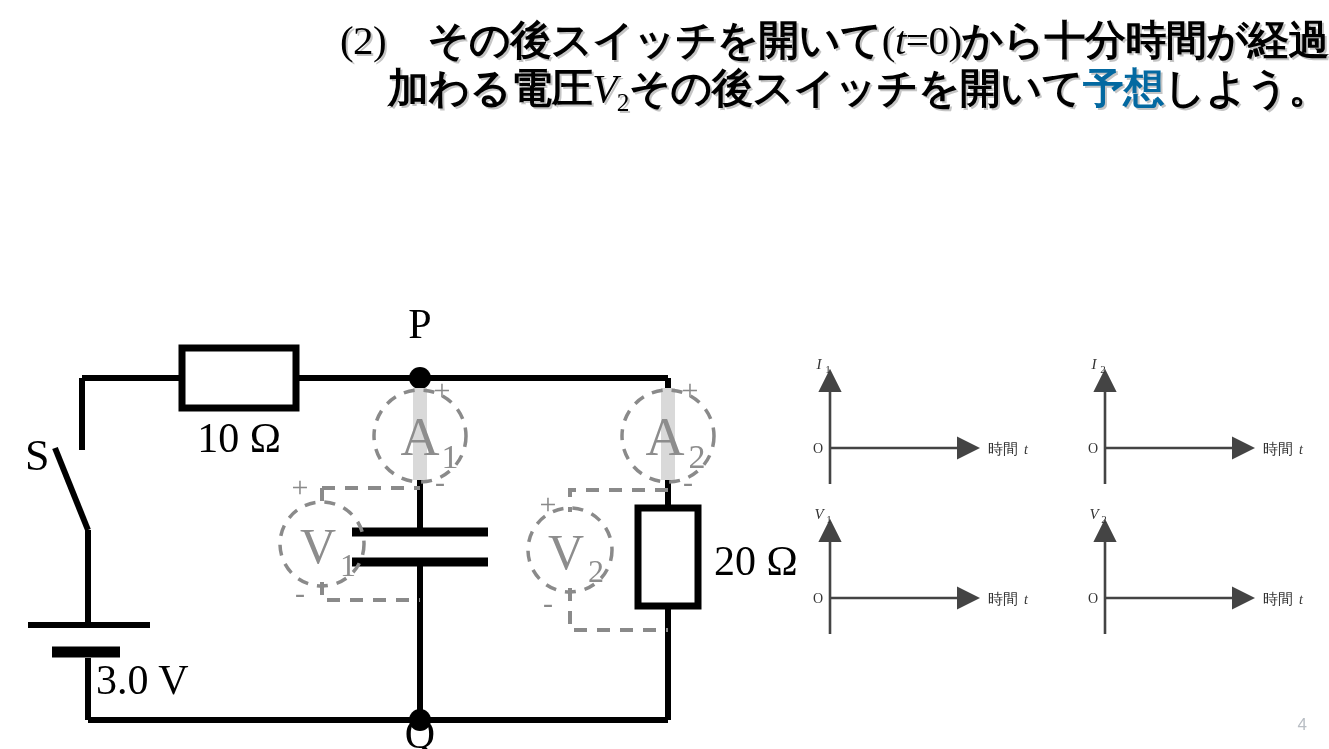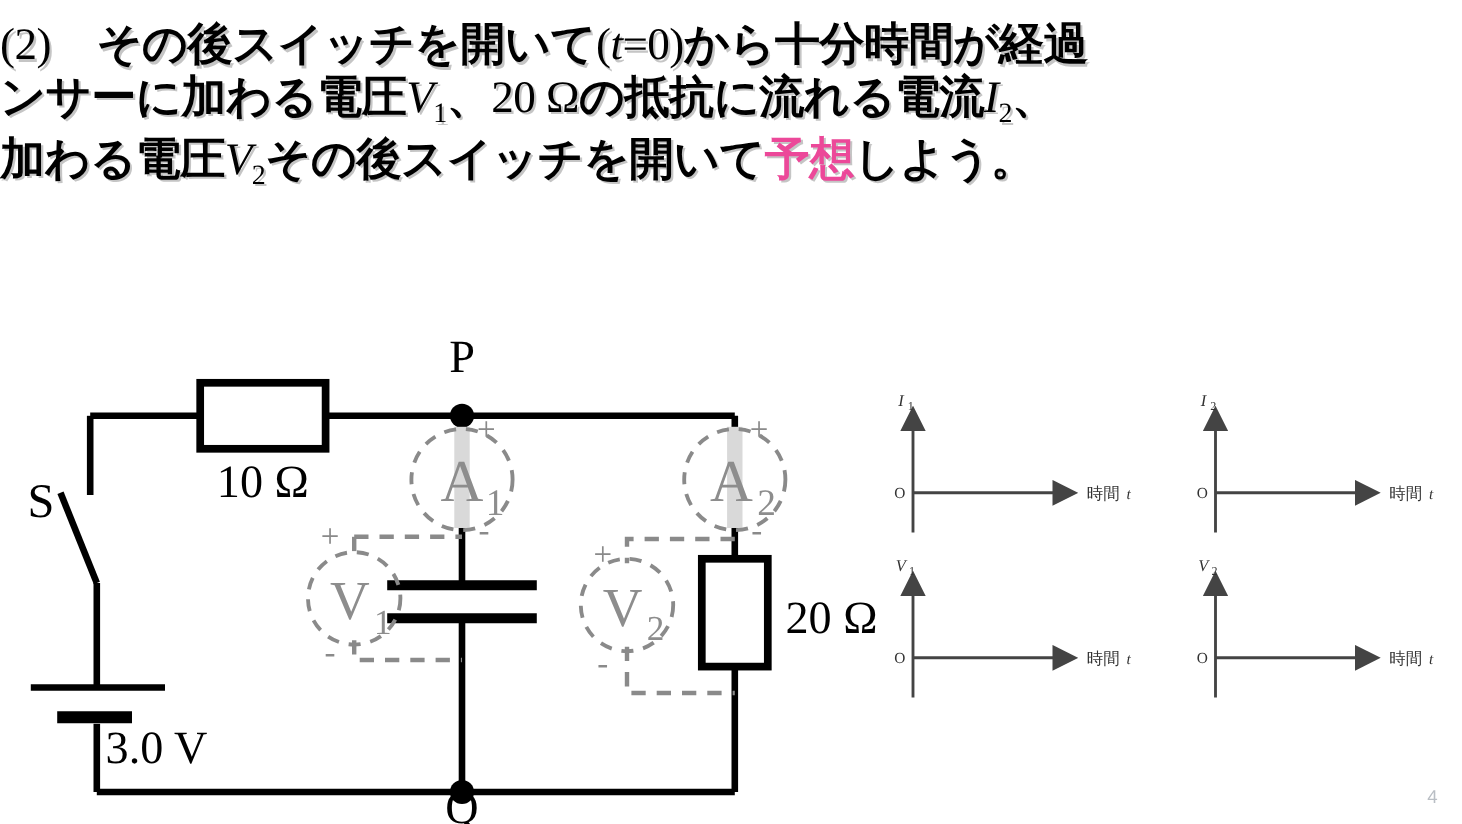--- a/index.html
+++ b/index.html
@@ -15,21 +15,21 @@
     overflow: hidden;
     font-family: "Liberation Serif", "DejaVu Serif", serif;
   }
 
   
   #title-block {
     position: absolute;
     left: 0;
     top: 16px;
     width: 1329px;
-    text-align: left;
+    text-align: right;
     font-family: "DejaVu Sans", "Liberation Sans", sans-serif;
     font-weight: bold;
     font-size: 41px;
     line-height: 1.18;
     color: #000000;
     letter-spacing: -0.5px;
     text-shadow: 2px 2px 0 rgba(150,150,150,0.55);
     white-space: nowrap;
   }
   #title-block .tline { display: block; }
@@ -43,21 +43,21 @@
     font-style: normal;
     font-weight: normal;
   }
   .sub {
     font-size: 0.62em;
     vertical-align: sub;
     font-family: "Liberation Serif", "DejaVu Serif", serif;
     font-style: normal;
     font-weight: normal;
   }
-  .hl-green { color: #ec4899; margin-top: 35px; }
+  .hl-green { color: #0369a1; margin-top: 35px; }
 
   
   #circuit { position: absolute; left: 0; top: 300px; width: 800px; height: 449px; }
   #circuit svg { display: block; }
 
   
   .graph { position: absolute; }
   .graph svg { display: block; }
 
   
@@ -72,21 +72,20 @@
 </style>
 </head>
 <body>
 
 <div id="slide">
 
   <div id="title-block">
     <span class="tline"><span class="serif-rm">(2)</span>&nbsp;&nbsp;&nbsp;<span>その後スイッチを開いて</span><span class="serif-rm">(</span><span class="serif-it">t</span><span class="serif-rm">=0</span><span class="serif-rm">)</span><span>から十分時間が経過</span></span>
 
 
-    <span class="tline"><span>ンサーに加わる電圧</span><span class="serif-it">V</span><span class="sub">1</span><span>、</span><span class="serif-rm">20 Ω</span><span>の抵抗に流れる電流</span><span class="serif-it">I</span><span class="sub">2</span><span>、</span></span>
 
     <span class="tline"><span>加わる電圧</span><span class="serif-it">V</span><span class="sub">2</span><span>その後スイッチを開いて</span><span class="hl-green">予想</span><span>しよう。</span></span>
   </div>
 
   <div id="circuit">
     <svg width="800" height="449" viewBox="0 0 800 449" xmlns="http://www.w3.org/2000/svg">
 
       <g stroke="#000000" stroke-width="6" fill="none" stroke-linecap="butt">
 
         <path d="M 82 78 L 82 150"></path>

